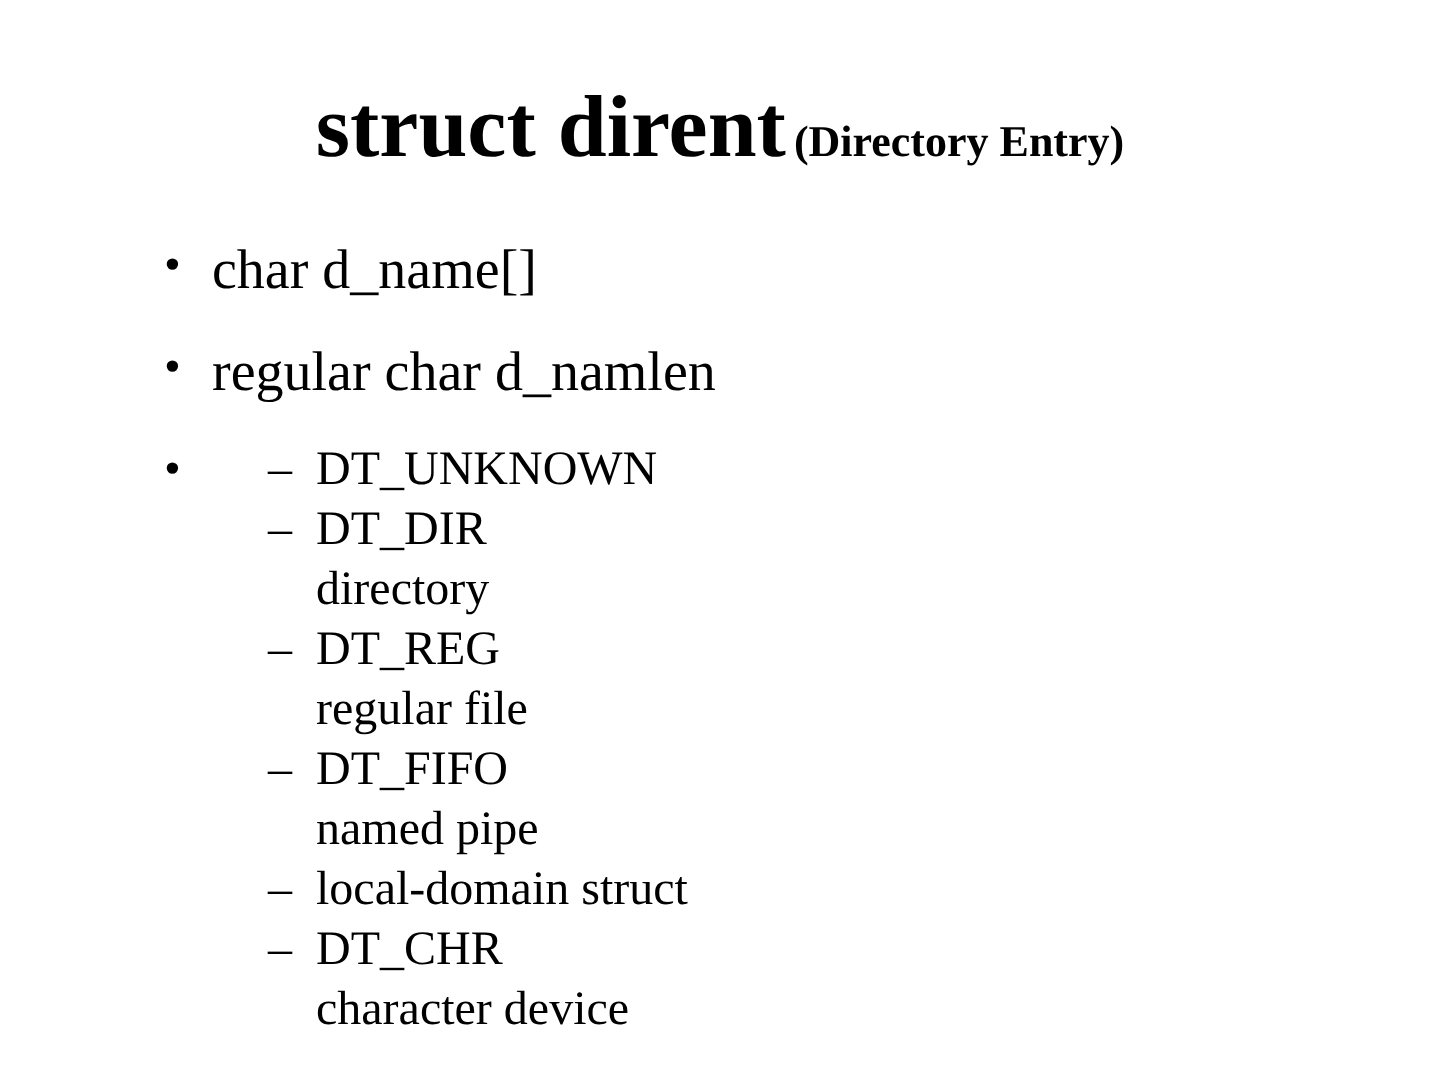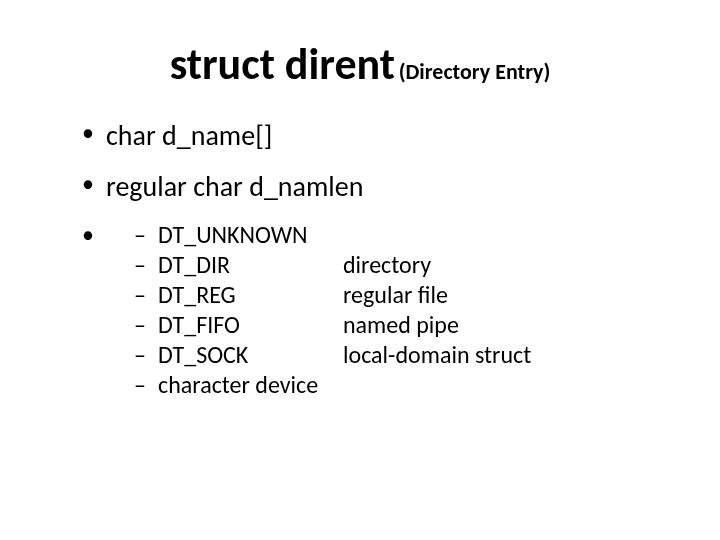--- a/index.html
+++ b/index.html
@@ -10,20 +10,21 @@
     background: #ffffff;
     font-family: Calibri, "Segoe UI", Arial, sans-serif;
     color: #000000;
   }
   .slide {
     width: 720px;
     height: 445px;
     position: relative;
     box-sizing: border-box;
     padding: 30px 50px 40px 50px;
+    font-family: Liberation Serif, serif;
   }
   .title {
     text-align: center;
     margin: 10px 0 30px 0;
     line-height: 1.1;
   }
   .title-main {
     font-size: 44px;
     font-weight: 700;
   }
@@ -64,20 +65,21 @@
     margin: 0;
   }
   ul.level2 > li::before {
     content: "–";
     position: absolute;
     left: -6px;
     top: 0;
   }
   .row {
     display: flex;
+    flex-direction: column;
   }
   .col-name {
     width: 185px;
     flex: 0 0 auto;
   }
   .col-desc {
     flex: 1 1 auto;
   }
 </style>
 </head>
@@ -114,26 +116,26 @@
           </div>
         </li>
         <li>
           <div class="row">
             <span class="col-name">DT_FIFO</span>
             <span class="col-desc">named pipe</span>
           </div>
         </li>
         <li>
           <div class="row">
-            <span class="col-name">DT_SOCK</span>
             <span class="col-desc">local-domain struct</span>
           </div>
         </li>
         <li>
           <div class="row">
+            <span class="col-name">DT_CHR</span>
             <span class="col-desc">character device</span>
           </div>
         </li>
       </ul>
     </li>
   </ul>
 
 </div>
 
 </body></html>

